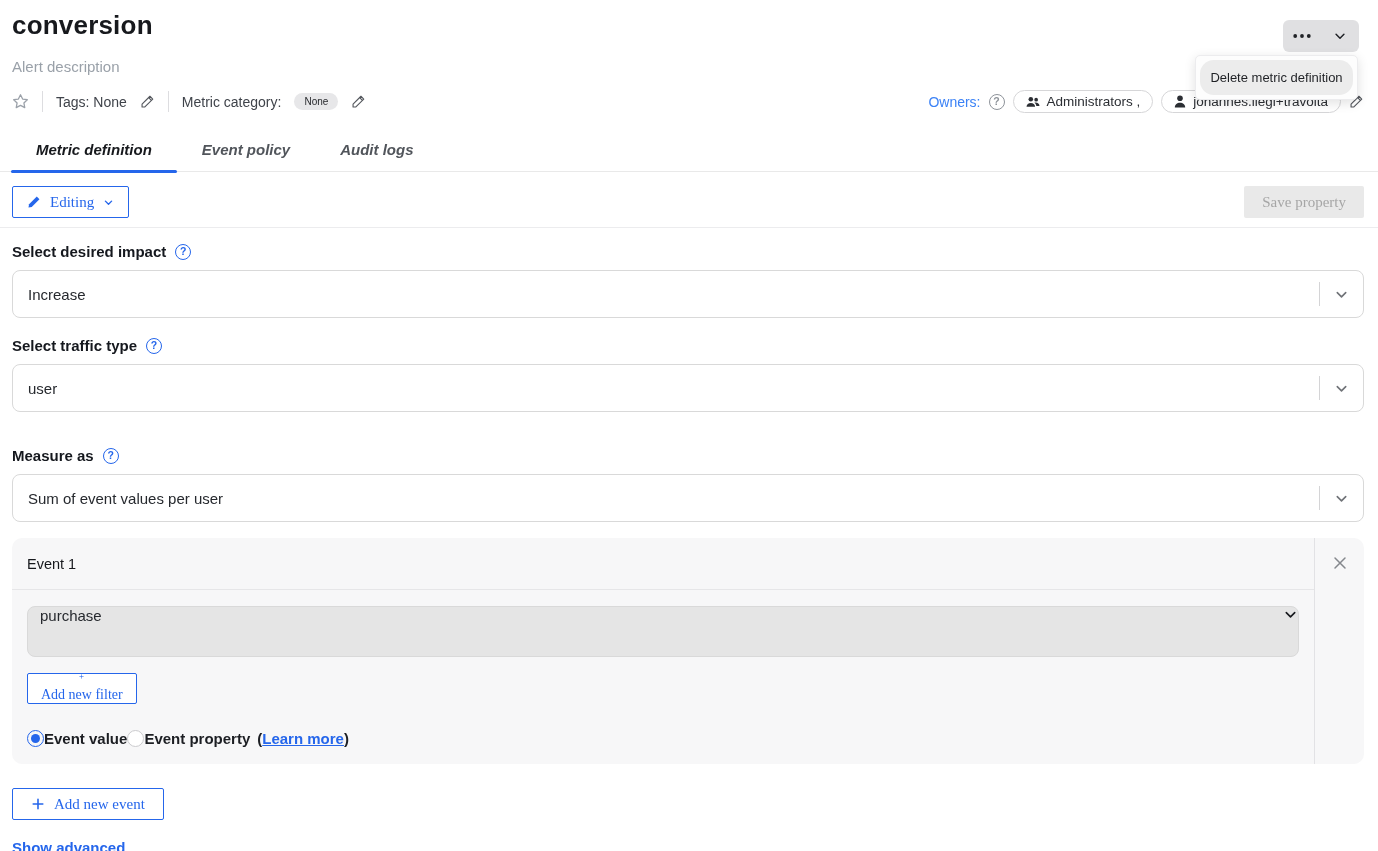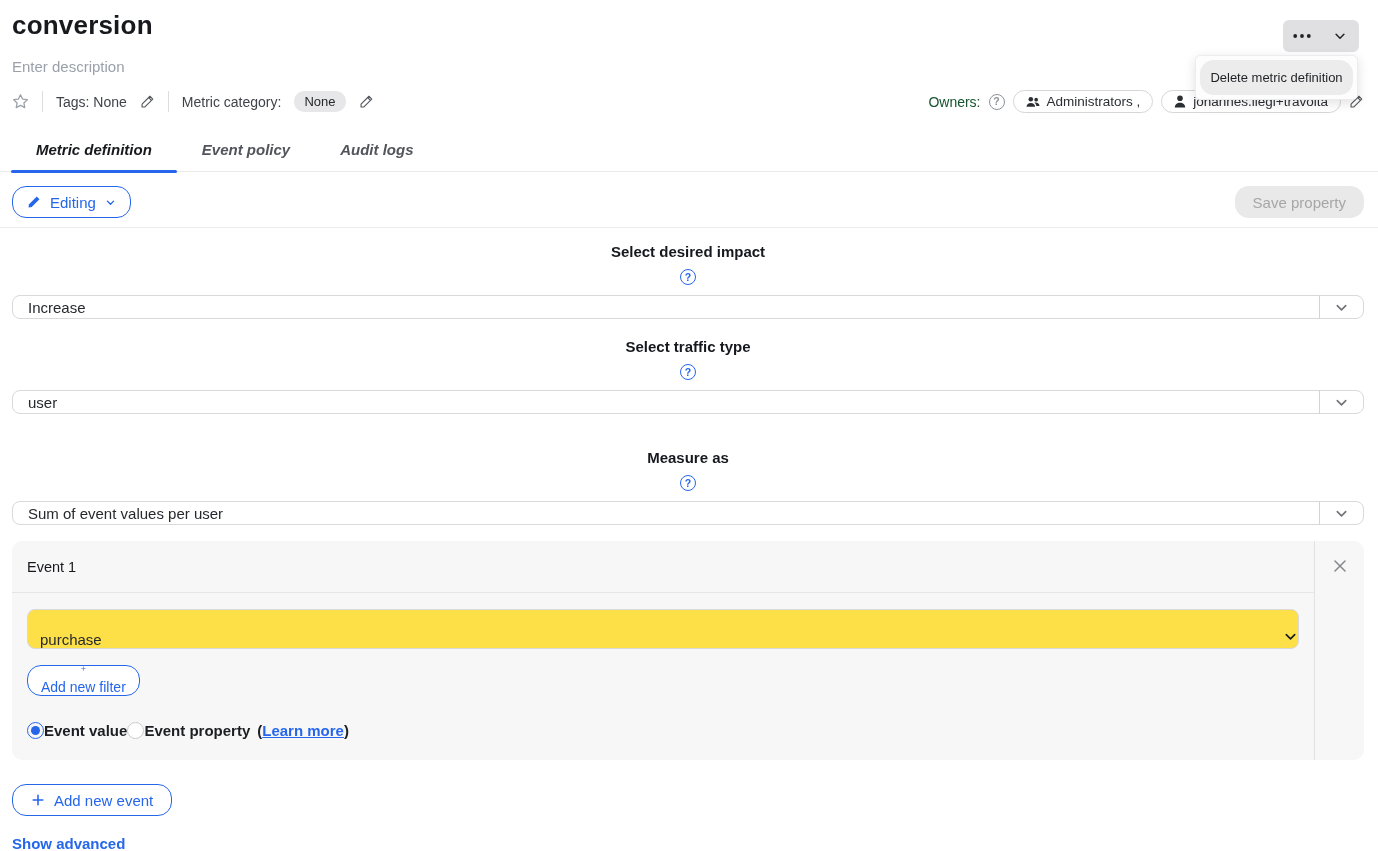--- a/index.html
+++ b/index.html
@@ -27,22 +27,22 @@
   .header{position:relative;}
   .page-title{font-size:26px;font-weight:700;margin:10px 0 0 0;letter-spacing:.2px;}
   .description{margin-top:17px;font-size:15px;color:var(--text-gray);}
   .meta-row{margin-top:15px;display:flex;align-items:center;}
   .meta-left{display:flex;align-items:center;gap:13px;}
   .meta-right{margin-left:auto;display:flex;align-items:center;gap:8px;}
   .vdiv{width:1px;height:21px;background:#dddde0;}
   .meta-text{font-size:14px;color:#3f434a;}
   .icon-btn{background:none;border:none;padding:0;cursor:pointer;display:inline-flex;align-items:center;color:#54575d;}
   .star{color:#9ba1a9;}
-  .pill-badge{background:#e7e7e9;border-radius:10px;padding:3px 10px;font-size:13px;color:#26282c;}
-  .owners-label{font-size:14px;color:#14532d;}
+  .pill-badge{background:#e7e7e9;border-radius:10px;padding:3px 10px;font-size:10px;color:#26282c;}
+  .owners-label{font-size:14px;color:#3b82f6;}
   .qicon{width:16px;height:16px;border:1.3px solid currentColor;border-radius:50%;display:inline-flex;align-items:center;justify-content:center;font-size:10.5px;font-weight:600;line-height:1;}
   .qicon::before{content:"?";}
   .qicon.gray{color:#8e939a;}
   .qicon.blue{color:var(--accent);}
   .owner-pill{height:23px;border:1px solid #d6d6d8;border-radius:12px;background:#fff;display:inline-flex;align-items:center;gap:7px;padding:0 12px;font-size:13.5px;color:#2b2e33;cursor:pointer;}
   .owner-pill svg{flex:0 0 auto;}
 
   
   .actions-group{position:absolute;top:10px;right:19px;width:76px;height:32px;background:var(--action-bg);border-radius:6px;display:flex;align-items:stretch;overflow:hidden;}
   .actions-group button{flex:1;background:none;border:none;cursor:pointer;display:flex;align-items:center;justify-content:center;color:#212327;padding:0;}
@@ -50,39 +50,39 @@
   .menu-item{background:#ececec;border-radius:14px;font-size:13px;color:#1f2125;padding:10px 6px;text-align:center;cursor:pointer;white-space:nowrap;}
 
   
   .tabs{margin-top:22px;border-bottom:1px solid var(--divider);display:flex;padding-left:11px;}
   .tab{position:relative;padding:6px 25px 13px;font-size:15px;font-weight:600;color:#51555b;background:none;border:none;cursor:pointer;font-family:inherit;font-style:italic;}
   .tab.active{color:var(--text-dark);font-weight:700;}
   .tab.active::after{content:"";position:absolute;left:0;right:0;bottom:-2px;height:3px;background:var(--accent);border-radius:2px;}
 
   
   .toolbar{margin-top:14px;display:flex;align-items:center;justify-content:space-between;}
-  .btn{display:inline-flex;align-items:center;justify-content:center;gap:9px;height:32px;border-radius:14px;font-size:15px;font-family:Liberation Sans, sans-serif;cursor:pointer;}
+  .btn{display:inline-flex;align-items:center;justify-content:center;gap:9px;height:32px;border-radius:2px;font-size:15px;font-family:Liberation Serif, serif;cursor:pointer;}
   .btn-outline{background:#fff;border:1px solid var(--accent);color:var(--accent);padding:0 14px;}
   .btn-disabled{background:var(--disabled-bg);border:none;color:var(--disabled-text);padding:0 18px;cursor:default;}
   .toolbar-divider{margin-top:9px;height:1px;background:#ececee;}
 
   
-  .field-label{margin-top:15px;display:flex;align-items:center;gap:9px;font-size:15px;font-weight:700;color:#15181e;flex-direction:column;}
-  .select{margin-top:10px;height:24px;border:1px solid var(--border);border-radius:8px;background:#fff;display:flex;align-items:center;padding-left:15px;cursor:pointer;}
+  .field-label{margin-top:15px;display:flex;align-items:center;gap:9px;font-size:15px;font-weight:700;color:#15181e;}
+  .select{margin-top:10px;height:48px;border:1px solid var(--border);border-radius:8px;background:#fff;display:flex;align-items:center;padding-left:15px;cursor:pointer;}
   .select .value{flex:1;font-size:15px;color:#26292e;}
   .select .sep{width:1px;height:24px;background:#d4d4d6;}
   .select .caret{color:#6f7277;margin:0 14px;display:flex;}
   .form-gap{height:19px;}
 
   
   .event-card{margin-top:16px;background:var(--card-bg);border-radius:10px;display:flex;min-height:219px;}
   .event-main{flex:1;padding:0 15px;}
   .event-head{display:flex;align-items:center;height:52px;border-bottom:1px solid #e6e6e8;margin:0 -15px;padding:0 15px;}
   .event-title{font-size:14.5px;font-weight:400;color:#17191d;}
-  .event-select{margin-top:16px;height:40px;border:1px solid var(--border);border-radius:8px;background:#fde047;display:flex;align-items:flex-end;padding-left:12px;cursor:pointer;}
+  .event-select{margin-top:16px;height:51px;border:1px solid var(--border);border-radius:8px;background:#e5e5e5;display:flex;align-items:flex-start;padding-left:12px;cursor:pointer;}
   .event-select .value{flex:1;font-size:15px;color:#26292e;}
   .btn-filter{margin-top:16px;height:31px;font-size:14px;padding:0 13px;gap:8px;flex-direction:column;}
   .radio-row{margin-top:26px;margin-bottom:17px;display:flex;align-items:flex-start;gap:0;font-size:15px;font-weight:700;color:#1c1e23;}
   .radio{width:17px;height:17px;border-radius:50%;display:inline-flex;align-items:center;justify-content:center;cursor:pointer;flex:0 0 auto;}
   .radio.on{border:1.6px solid var(--accent);}
   .radio.on::after{content:"";width:9px;height:9px;border-radius:50%;background:var(--accent);}
   .radio.off{border:1.6px solid #cbcbce;background:#fff;}
   .radio-label{cursor:pointer;}
   .learn-more-wrap{margin-left:7px;font-weight:700;}
   .learn-more{color:var(--accent);text-decoration:underline;cursor:pointer;}
@@ -92,21 +92,21 @@
   
   .btn-add-event{margin-top:24px;padding:0 18px;}
   .show-advanced{margin-top:19px;font-size:15px;font-weight:700;color:var(--accent);cursor:pointer;display:inline-block;}
   .bottom-divider{margin-top:28px;height:1px;background:#ececee;}
 </style>
 </head>
 <body>
 
 <div class="header px">
   <h1 class="page-title">conversion</h1>
-  <div class="description">Enter description</div>
+  <div class="description">Alert description</div>
 
   <div class="meta-row">
     <div class="meta-left">
       <button class="icon-btn star" title="">
         <svg width="17" height="17" viewBox="0 0 16 16" fill="none" stroke="currentColor" stroke-width="1.2" stroke-linejoin="round">
             <path d="M8 1.6l2 4.1 4.4.6-3.2 3.1.8 4.4L8 11.7l-4 2.1.8-4.4L1.6 6.3 6 5.7z"></path>
           </svg>
       </button>
       <div class="vdiv"></div>
       <span class="meta-text">Tags: None</span>

